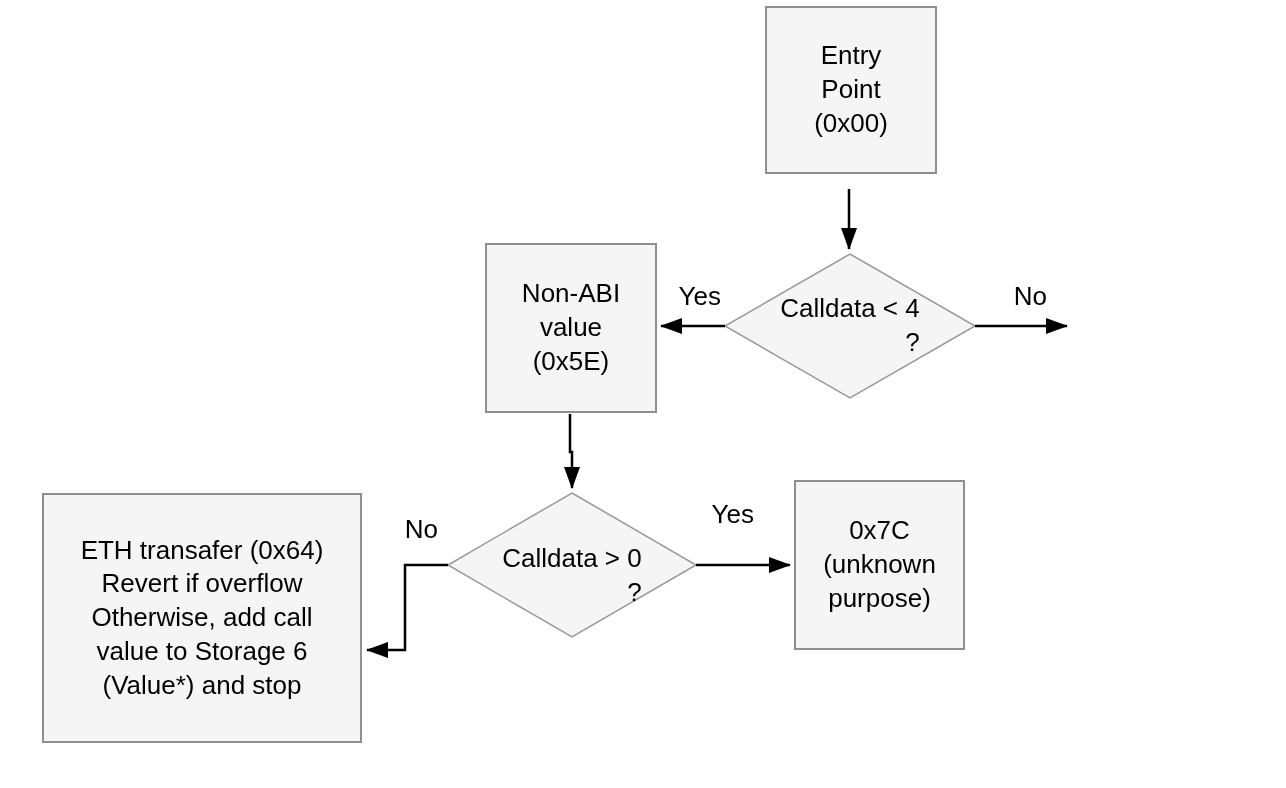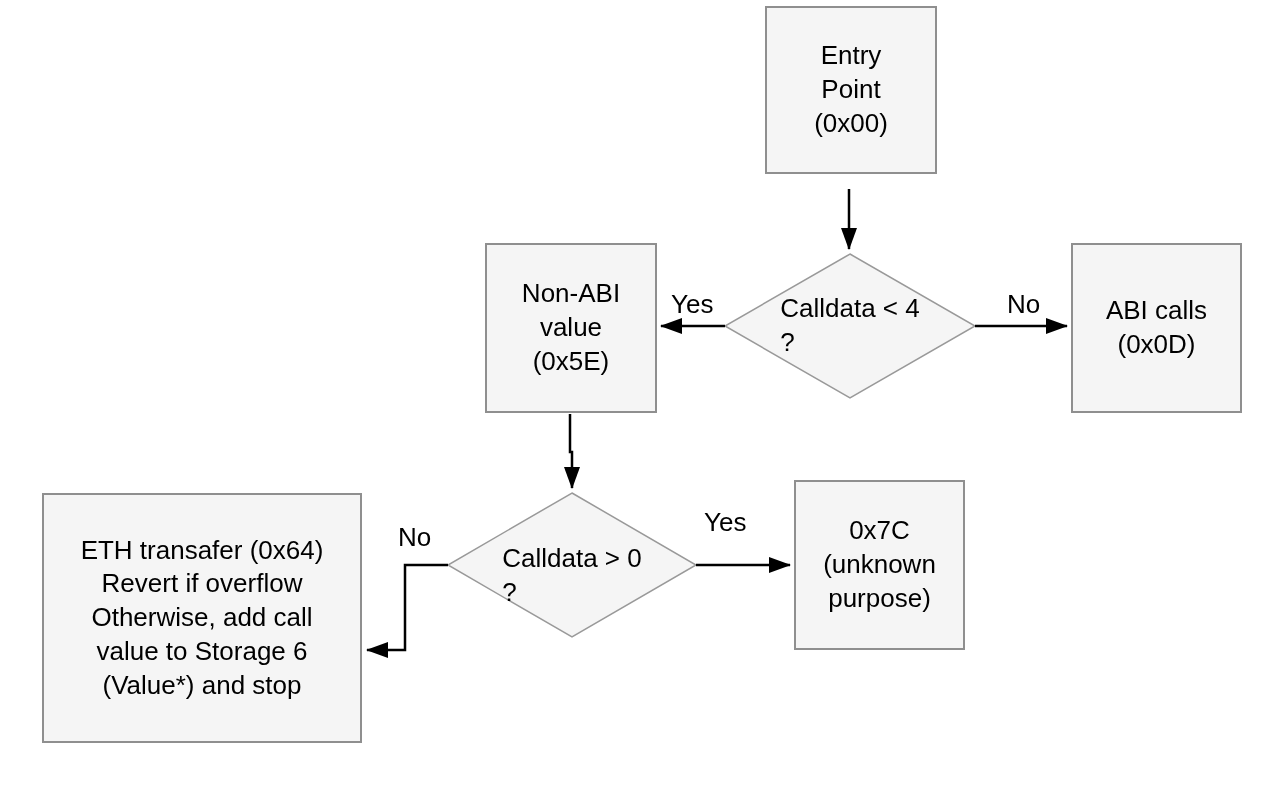--- a/index.html
+++ b/index.html
@@ -32,32 +32,31 @@
     text-align: center;
     white-space: pre-line;
     font-size: 26px;
     line-height: 1.3;
   }
   .dlabel {
     position: absolute;
     display: flex;
     align-items: center;
     justify-content: center;
-    text-align: left;
+    text-align: right;
     white-space: pre-line;
     font-size: 26px;
     line-height: 1.3;
   }
   .edge-label {
     position: absolute;
     font-size: 26px;
     line-height: 1.1;
-    text-align: left;
+    text-align: right;
     white-space: nowrap;
-    margin-top: 8px;
   }
 </style>
 </head>
 <body>
 
 <div class="canvas">
 
   <svg class="layer" width="1286" height="788" viewBox="0 0 1286 788">
     <defs>
       <marker id="arrowhead" markerUnits="userSpaceOnUse" markerWidth="22" markerHeight="16" refX="21" refY="8" orient="auto">
@@ -77,22 +76,20 @@
   </svg>
 
   <div class="node" style="left:765px; top:6px; width:172px; height:168px;">Entry
 Point
 (0x00)</div>
 
   <div class="node" style="left:485px; top:243px; width:172px; height:170px;">Non-ABI
 value
 (0x5E)</div>
 
-  <div class="node" style="left:1071px; top:243px; width:171px; height:170px;">ABI calls
-(0x0D)</div>
 
   <div class="node" style="left:42px; top:493px; width:320px; height:250px;">ETH transafer (0x64)
 Revert if overflow
 Otherwise, add call
 value to Storage 6
 (Value*) and stop</div>
 
   <div class="node" style="left:794px; top:480px; width:171px; height:170px;">0x7C
 (unknown
 purpose)</div>

